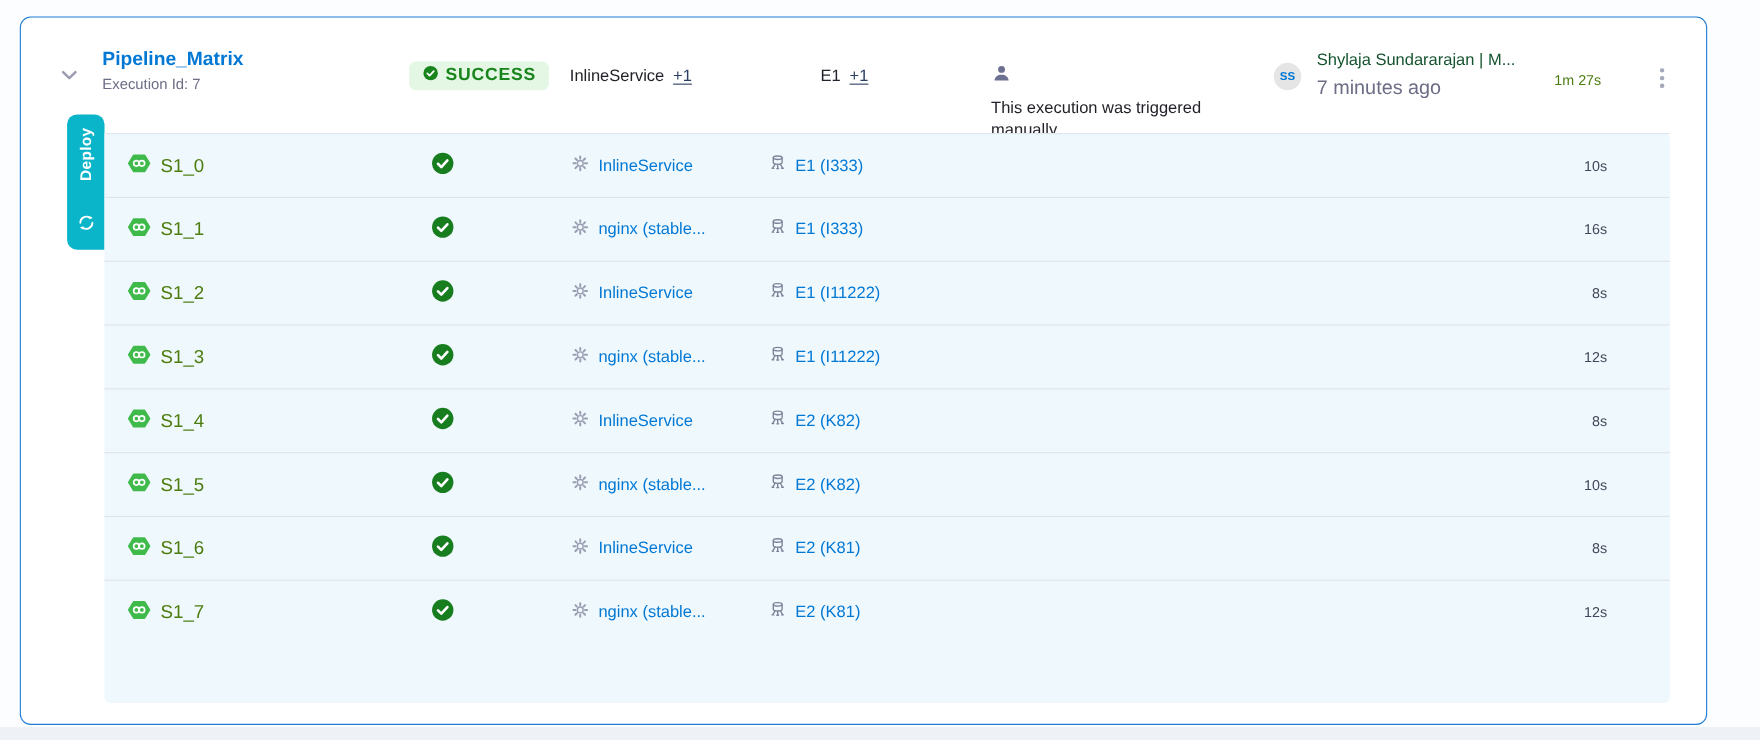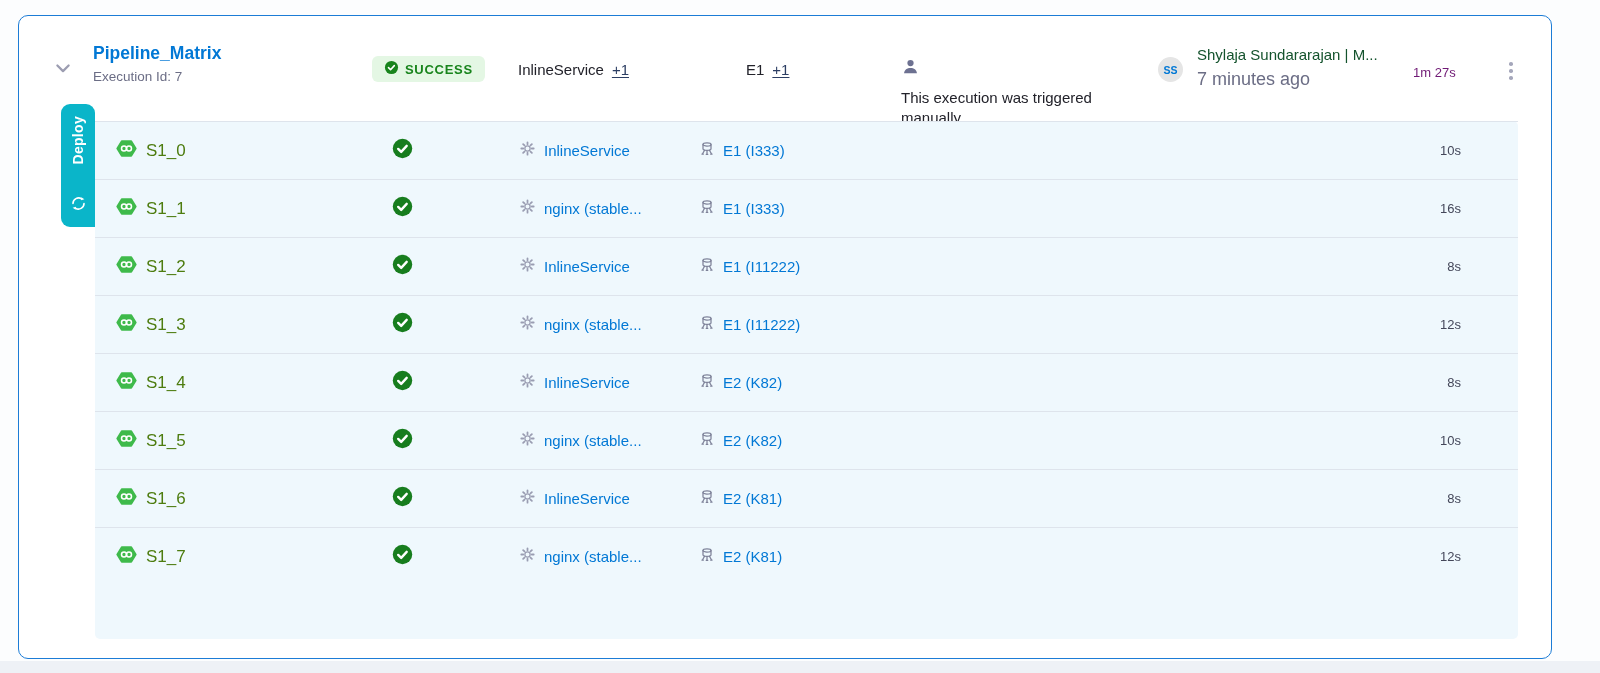--- a/index.html
+++ b/index.html
@@ -19,37 +19,37 @@
   .hdr{position:absolute;left:0;top:0;right:0;height:100px;}
   .chev{position:absolute;left:34px;top:42px;width:20px;height:20px;cursor:pointer;}
   .title-block{position:absolute;left:74px;top:27px;}
   .pipeline-name{color:#0278d5;font-weight:bold;font-size:17.5px;cursor:pointer;}
   .exec-id{color:#6b6d85;font-size:13.5px;margin-top:5px;}
   .badge{
     position:absolute;left:353px;top:40px;height:26px;border-radius:6px;
     background:#e4f7e4;display:flex;align-items:center;gap:6px;padding:0 12px;
     box-sizing:border-box;
   }
-  .badge-label{color:#18841c;font-weight:bold;font-size:13px;letter-spacing:.7px;}
+  .badge-label{color:#18841c;font-weight:bold;font-size:16px;letter-spacing:.7px;}
   .summary{position:absolute;top:45px;font-size:15px;color:#22222a;display:flex;gap:8px;align-items:baseline;}
   .summary.svc{left:499px;}
   .summary.env{left:727px;}
   .more-link{color:#2c3e63;text-decoration:underline;text-underline-offset:2px;cursor:pointer;}
   .trigger{position:absolute;left:882px;top:31px;display:flex;gap:8px;flex-direction:column;}
   .trigger-ico{margin-top:10px;}
   .trigger-text{width:232px;font-size:15px;line-height:20px;color:#22222a;}
   .avatar{
     position:absolute;left:1139px;top:41px;width:25px;height:25px;border-radius:50%;
     background:#e5e5e5;color:#0278d5;font-weight:bold;font-size:10.5px;
     display:flex;align-items:center;justify-content:center;cursor:pointer;
   }
   .user-block{position:absolute;left:1178px;top:30px;}
   .user-name{font-size:15px;color:#14532d;}
   .time-ago{font-size:18px;color:#6b6d85;margin-top:6px;}
-  .hdr-duration{position:absolute;left:1394px;top:49px;font-size:13px;color:#701a75;}
+  .hdr-duration{position:absolute;left:1394px;top:49px;font-size:13px;color:#4d7c0f;}
   .kebab{position:absolute;left:1482px;top:43px;width:20px;height:24px;display:flex;
     flex-direction:column;align-items:center;justify-content:center;gap:3.5px;cursor:pointer;}
   .kebab i{width:3.6px;height:3.6px;border-radius:50%;background:#a5a7bb;}
   
   .stage-tab{
     position:absolute;left:42px;top:88px;width:34px;height:123px;
     background:#0ab5c9;border-radius:9px 9px 0 9px;
     display:flex;flex-direction:column;align-items:center;justify-content:space-between;
     padding:12px 0 10px;box-sizing:border-box;cursor:pointer;
   }

